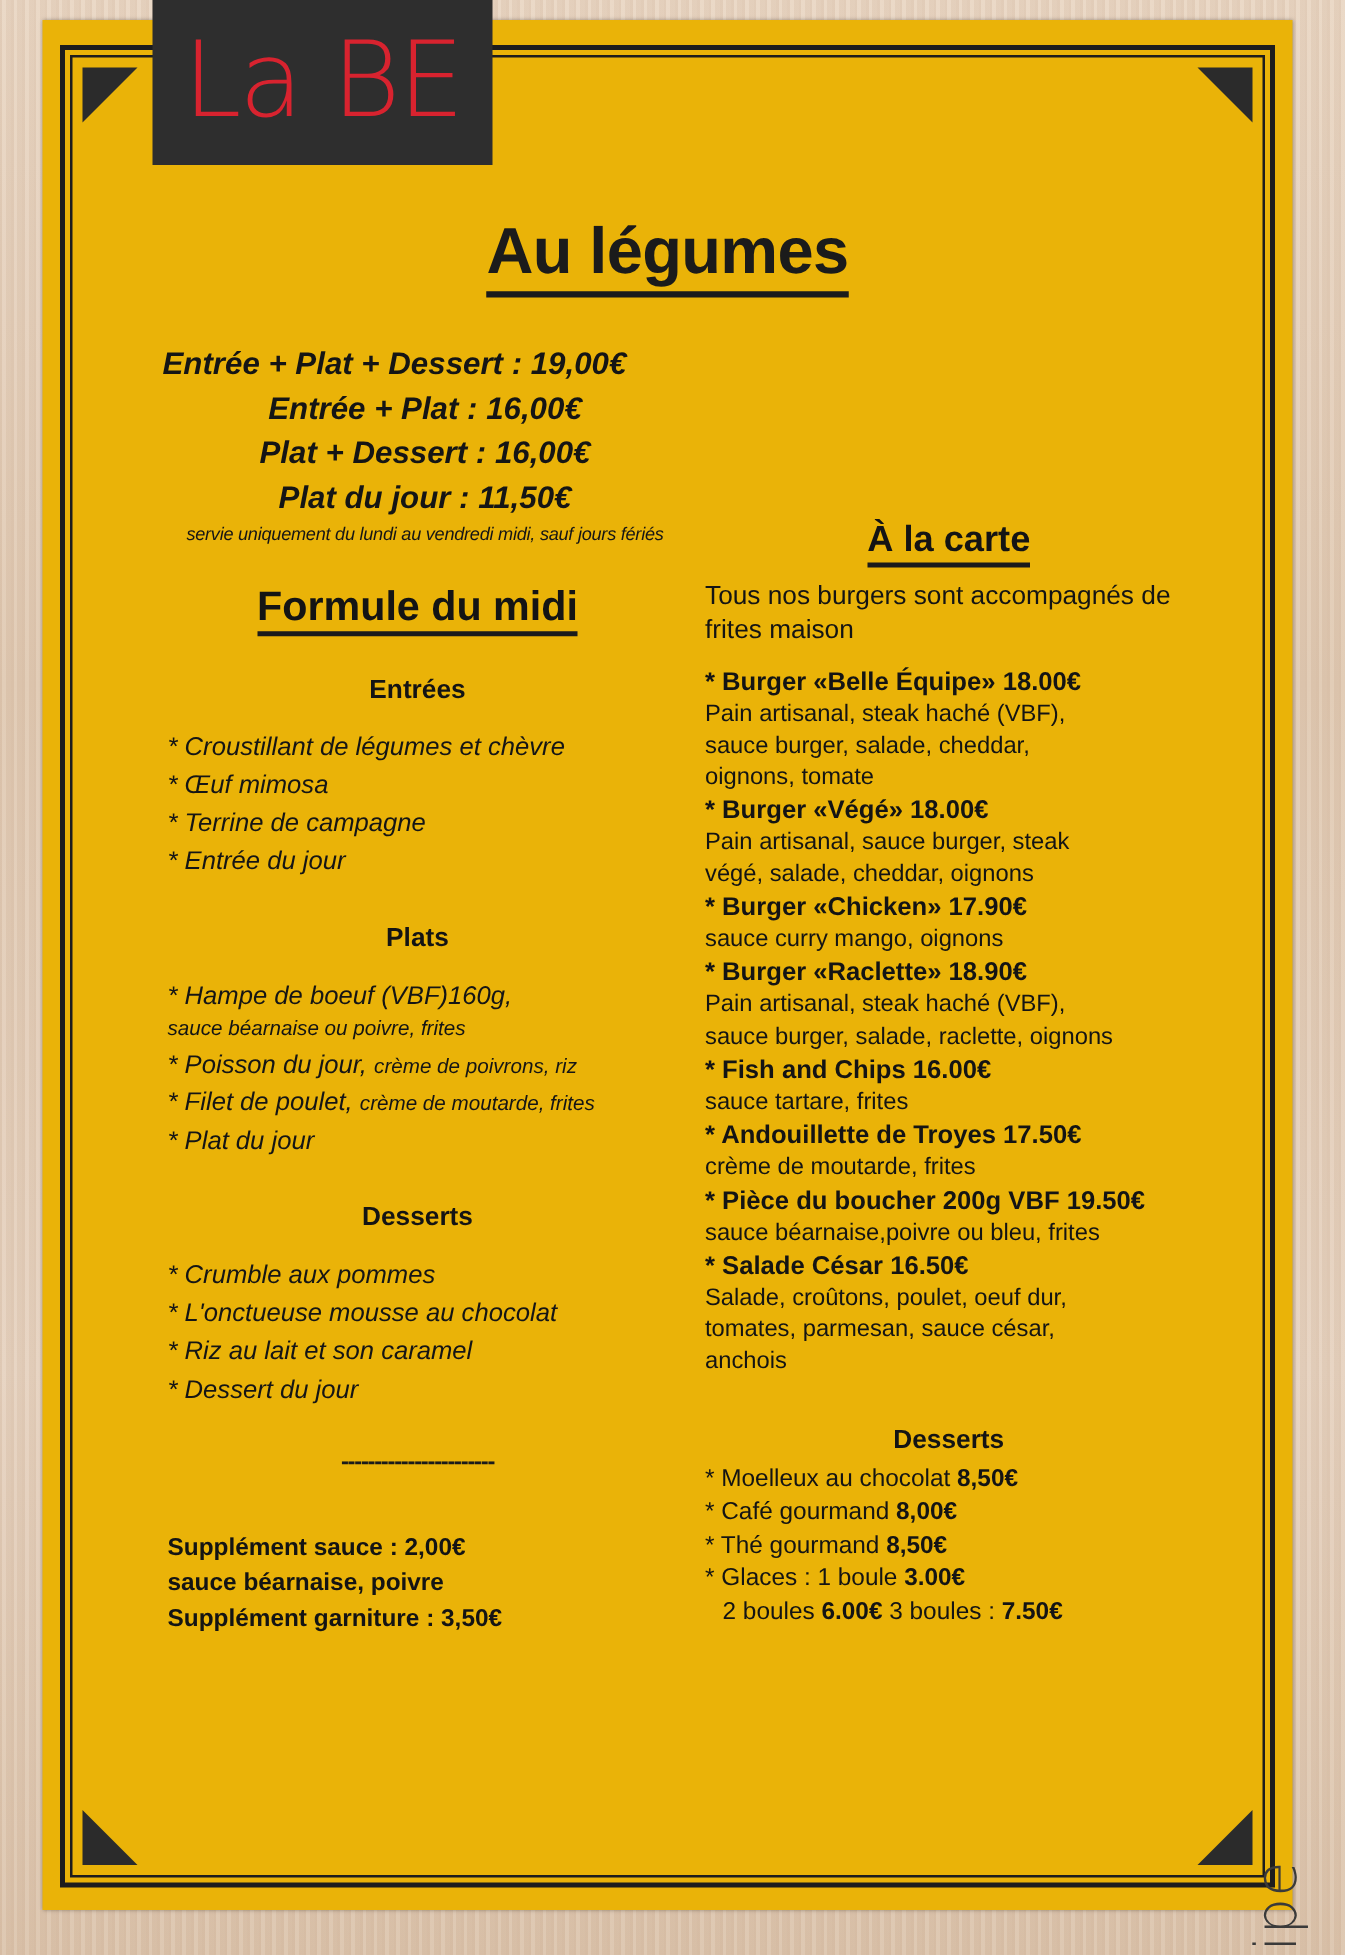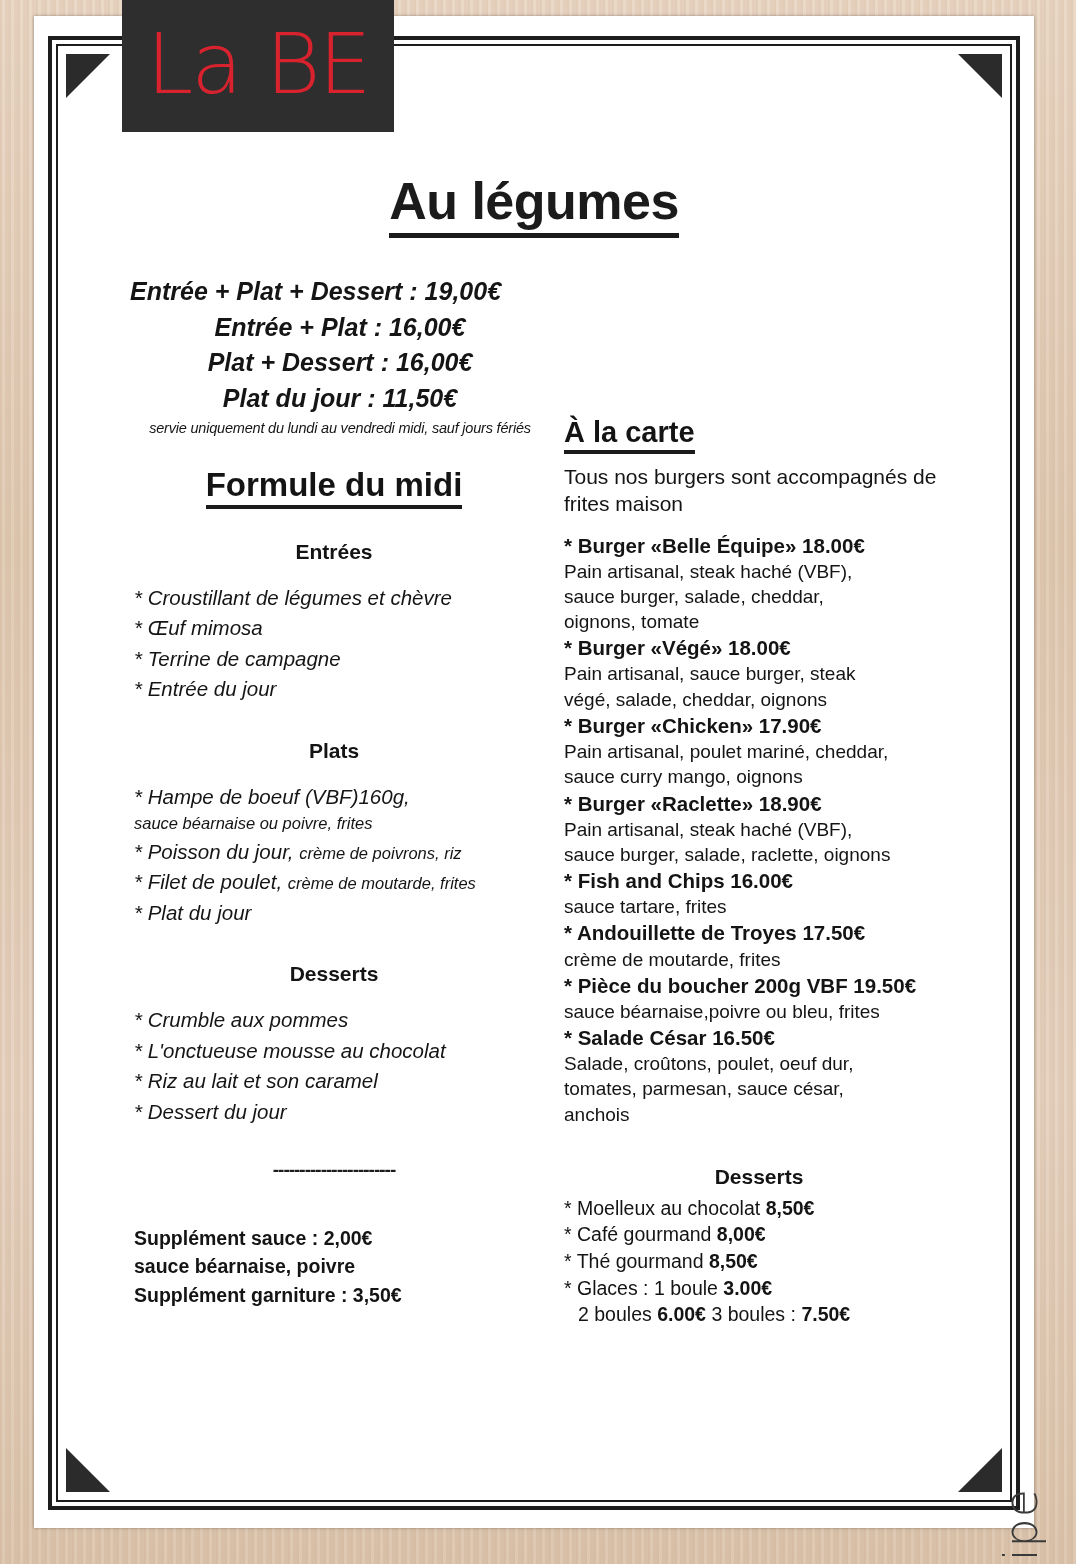--- a/index.html
+++ b/index.html
@@ -20,21 +20,21 @@
         rgba(255,255,255,.07) 2px,
         rgba(255,255,255,.07) 5px,
         rgba(140,100,70,.06) 5px,
         rgba(140,100,70,.06) 9px),
       linear-gradient(180deg,#e9d6c3 0%, #e0c9b2 35%, #e6d2bf 70%, #dcc4ac 100%);
   }
   .page{
     position:absolute;
     left:34px;top:16px;
     width:1000px;height:1512px;
-    background:#ffffff;
+    background:#eab308;
     box-shadow:0 0 3px rgba(0,0,0,.35);
   }
   
   .frame-outer{
     position:absolute;
     left:14px;top:20px;right:14px;bottom:18px;
     border:4px solid #1d1d1d;
   }
   .frame-inner{
     position:absolute;
@@ -110,21 +110,21 @@
   .dashsep{
     text-align:center;font-size:19px;letter-spacing:-1px;
     margin:34px 0 0 0;color:#1b1b1b;font-weight:bold;
   }
   .supp{margin-top:44px;}
   .supp p{margin:0 0 2px 0;font-weight:bold;font-size:19.5px;line-height:1.35;}
 
   
   .col-right{position:absolute;left:530px;top:400px;width:390px;color:#141414;}
   .carte-head{
-    text-align:left;font-weight:bold;font-size:29px;margin:0 0 14px 0;
+    text-align:center;font-weight:bold;font-size:29px;margin:0 0 14px 0;
   }
   .carte-head span{border-bottom:4px solid #1b1b1b;padding-bottom:2px;}
   .carte-note{font-size:21px;line-height:1.3;margin:0 0 14px 0;}
 
   .dish-title{
     font-weight:bold;font-size:20.5px;line-height:1.32;margin:0;
   }
   .dish-desc{
     font-size:19px;line-height:1.33;margin:0;
   }
@@ -225,21 +225,20 @@
       <p class="dish-title">* Burger «Belle Équipe»  18.00€</p>
       <p class="dish-desc">Pain artisanal, steak haché (VBF),</p>
       <p class="dish-desc">sauce burger, salade, cheddar,</p>
       <p class="dish-desc">oignons, tomate</p>
 
       <p class="dish-title">* Burger «Végé»  18.00€</p>
       <p class="dish-desc">Pain artisanal, sauce burger, steak</p>
       <p class="dish-desc">végé, salade, cheddar, oignons</p>
 
       <p class="dish-title">* Burger «Chicken»  17.90€</p>
-      <p class="dish-desc">Pain artisanal, poulet mariné, cheddar,</p>
       <p class="dish-desc">sauce curry mango, oignons</p>
 
       <p class="dish-title">* Burger «Raclette»  18.90€</p>
       <p class="dish-desc">Pain artisanal, steak haché (VBF),</p>
       <p class="dish-desc">sauce burger, salade, raclette, oignons</p>
 
       <p class="dish-title">* Fish and Chips   16.00€</p>
       <p class="dish-desc"> sauce tartare, frites</p>
 
       <p class="dish-title">* Andouillette de Troyes 17.50€</p>

